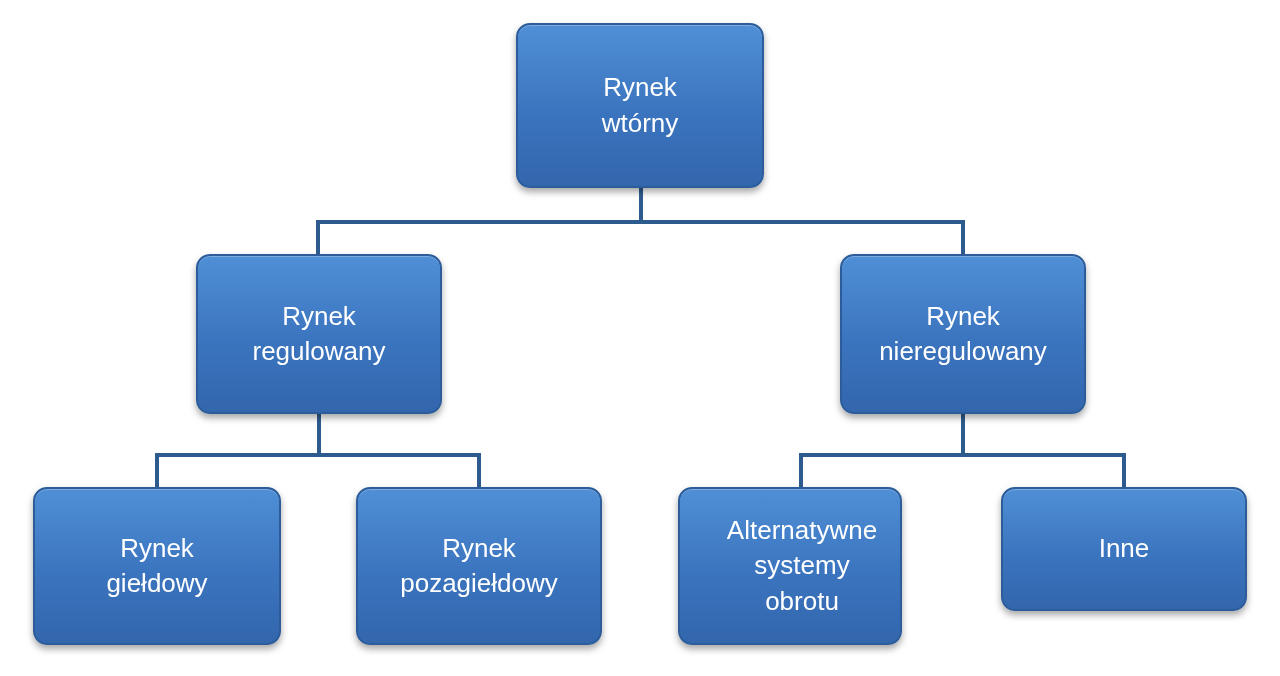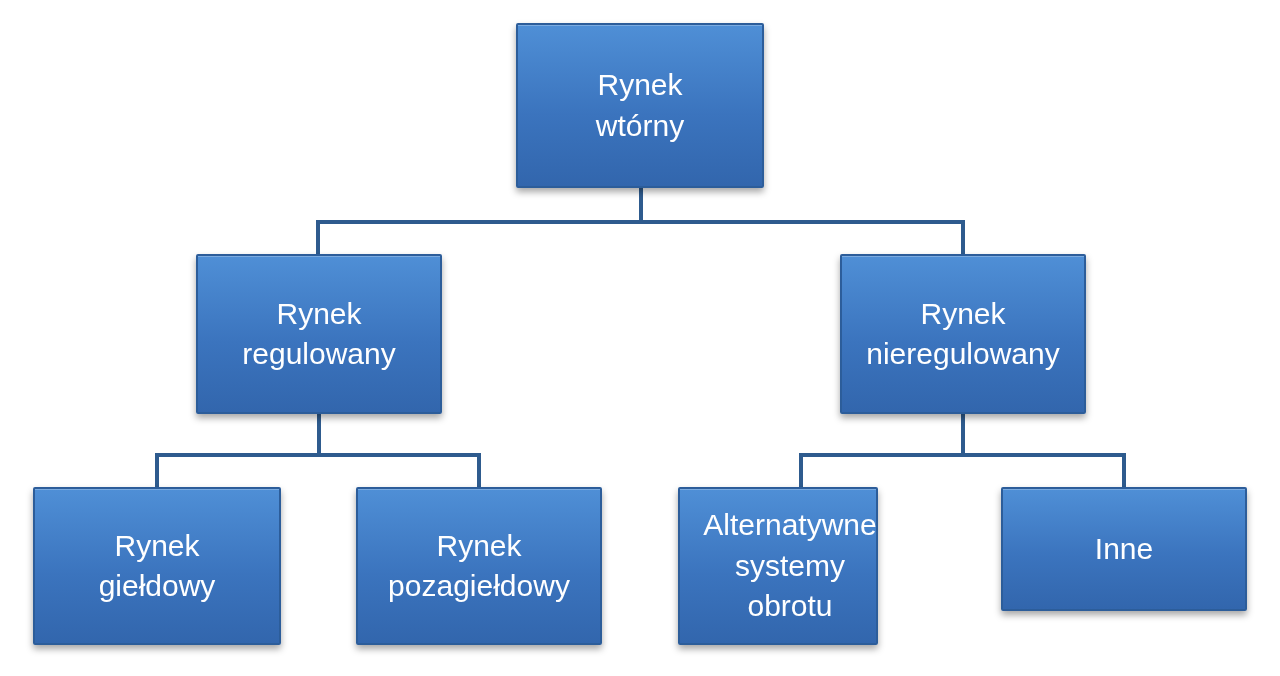--- a/index.html
+++ b/index.html
@@ -30,39 +30,39 @@
   }
   .node {
     position: absolute;
     display: flex;
     align-items: center;
     justify-content: center;
     text-align: center;
     box-sizing: border-box;
     padding: 8px 12px;
     color: var(--text, #ffffff);
-    font-size: 30px;
+    font-size: 26px;
     line-height: 1.35;
-    border-radius: 2px;
+    border-radius: 14px;
     border: 2px solid var(--box-border, #2c5d9a);
     background: linear-gradient(180deg,
       var(--box-fill-top, #4f8fd6) 0%,
       var(--box-fill-mid, #3b74be) 55%,
       var(--box-fill-bottom, #3266ad) 100%);
     box-shadow: inset 0 1px 0 rgba(255,255,255,0.25), 0 4px 7px rgba(0,0,0,0.35);
   }
   .node .label {
     white-space: pre-line;
   }
   #node-root        { left: 516px;  top: 23px;  width: 248px; height: 165px; }
   #node-regulated   { left: 196px;  top: 254px; width: 246px; height: 160px; }
   #node-unregulated { left: 840px;  top: 254px; width: 246px; height: 160px; }
   #node-exchange    { left: 33px;   top: 487px; width: 248px; height: 158px; }
   #node-otc         { left: 356px;  top: 487px; width: 246px; height: 158px; }
-  #node-ats         { left: 678px;  top: 487px; width: 200px; height: 158px; padding-left: 36px; }
+  #node-ats         { left: 678px;  top: 487px; width: 224px; height: 158px; padding-left: 36px; }
   #node-other       { left: 1001px; top: 487px; width: 246px; height: 124px; }
 </style>
 </head>
 <body style="background: rgb(255, 255, 255);">
 
 <div class="stage">
 
   <svg class="connectors" viewBox="0 0 1280 676" aria-hidden="true">
     <path d="M641 188 L641 222 M318 254 L318 222 L963 222 L963 254" stroke="#2e5b8e"></path>
     <path d="M319 414 L319 455 M157 487 L157 455 L479 455 L479 487" stroke="#2e5b8e"></path>

